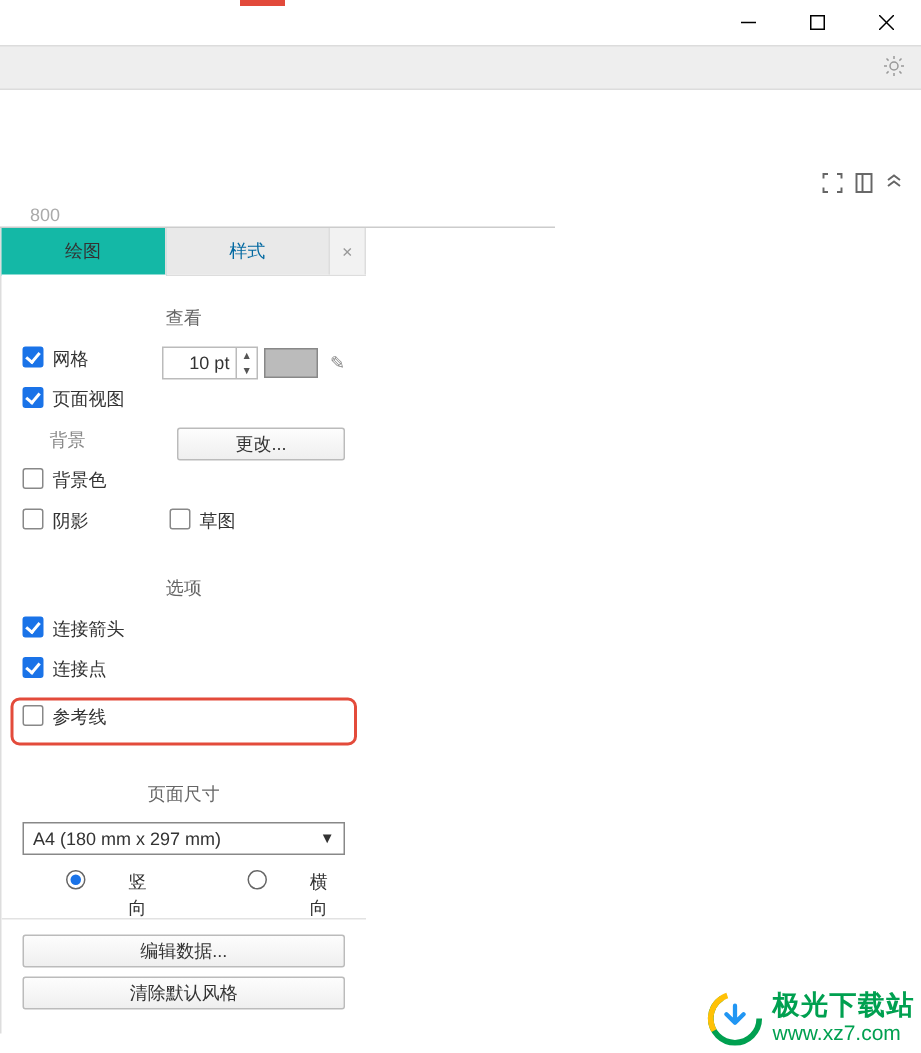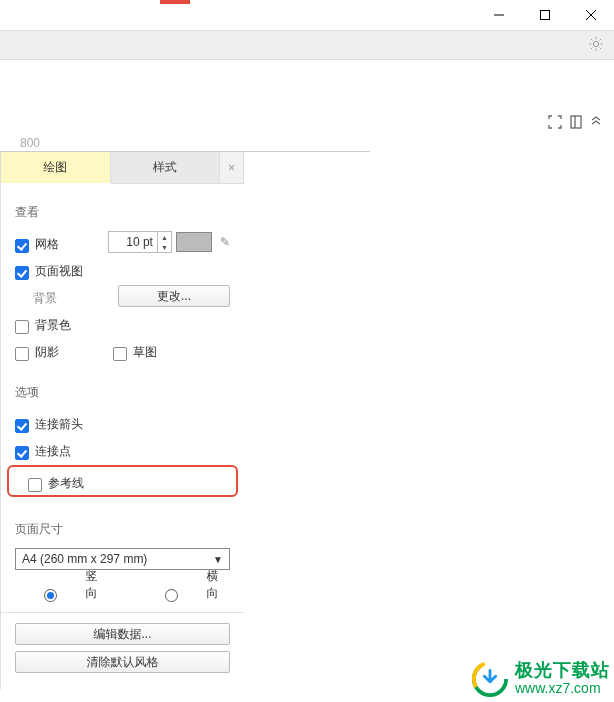--- a/index.html
+++ b/index.html
@@ -18,45 +18,45 @@
   .ruler-h { height: 18px; background: #fff; border-bottom: 1px solid #ccc; position: relative; font-size: 9px; color: #aaa; }
   .ruler-h .tick { position: absolute; top: 2px; }
   .grid { width: 58px; background: #fff; border-right: 1px solid #eee;
     background-image: linear-gradient(#f2f2f2 1px, transparent 1px), linear-gradient(90deg, #f2f2f2 1px, transparent 1px);
     background-size: 14px 14px; }
   .page { flex: 1; background: #fff; margin-left: 2px; border-left: 1px solid #e8e8e8; }
   .canvas-col { display:flex; flex-direction:column; width:100%; }
   .canvas-body { display:flex; flex:1; }
   .side-panel { width: 244px; border-left: 1px solid #ddd; display:flex; flex-direction:column; background:#fff; }
   .tabs { display:flex; height: 32px; border-bottom:1px solid #ddd; }
-  .tab { flex:1; display:flex; align-items:center; justify-content:center; background:#e9e9e9; color:#404040; border-right:1px solid #ddd; }
-  .tab.active { background:#fef9c3; color:#333; border-bottom:1px solid #fff; margin-bottom:-1px; }
+  .tab { flex:1; display:flex; align-items:center; justify-content:center; background:#e9e9e9; color:#0369a1; border-right:1px solid #ddd; }
+  .tab.active { background:#14b8a6; color:#333; border-bottom:1px solid #fff; margin-bottom:-1px; }
   .tab.close { flex:0 0 24px; color:#999; background:#f2f2f2; }
   .panel-body { padding: 16px 14px; color:#333; overflow:auto; }
-  .section-title { color:#666; margin: 4px 0 10px; }
-  .row { display:flex; align-items:flex-end; margin-bottom: 5px; height:22px; }
+  .section-title { color:#666; margin: 4px 0 10px; text-align: center; }
+  .row { display:flex; align-items:flex-start; margin-bottom: 5px; height:22px; }
   .row .lbl { margin-left: 6px; }
   .row.indent { padding-left: 18px; }
   .chk { width: 14px; height: 14px; border: 1px solid #888; border-radius: 2px; background:#fff; display:inline-flex; align-items:center; justify-content:center; }
   .chk.checked { background:#1a73e8; border-color:#1a73e8; }
   .chk.checked::after { content:""; width:4px; height:7px; border:solid #fff; border-width:0 2px 2px 0; transform: rotate(40deg); margin-top:-2px; }
   .spinner { display:flex; align-items:center; border:1px solid #bbb; height:22px; background:#fff; }
   .spinner .val { width:48px; text-align:right; padding-right:4px; }
   .spinner .arrows { width:14px; display:flex; flex-direction:column; border-left:1px solid #bbb; }
   .spinner .arrows span { height:10px; display:flex; align-items:center; justify-content:center; font-size:7px; color:#555; }
   .color-swatch { width:36px; height:20px; border:1px solid #888; background:#bbb; display:inline-block; }
   .pencil { margin-left:4px; color:#888; font-size:12px; }
   .btn { border:1px solid #bbb; background:linear-gradient(#fdfdfd,#efefef); height:22px; display:flex; align-items:center; justify-content:center; border-radius:2px; color:#333; }
   .btn.full { width:100%; }
   .btn.change { width: 112px; }
   .select { width:100%; height:22px; border:1px solid #888; background:#fff; padding:0 6px; display:flex; align-items:center; justify-content:space-between; }
   .select .caret { font-size:10px; color:#333; }
   .radio { width:13px; height:13px; border:1px solid #666; border-radius:50%; display:inline-flex; align-items:center; justify-content:center; }
   .radio.checked::after { content:""; width:7px; height:7px; background:#1a73e8; border-radius:50%; }
-  .highlight-box { border: 2px solid #e34b3b; border-radius:6px; padding: 3px 19px; margin: 0 -8px 6px -8px; }
+  .highlight-box { border: 2px solid #e34b3b; border-radius:6px; padding: 3px 6px; margin: 0 -8px 6px -8px; }
   .spacer { height: 14px; }
   .divider { border-top:1px solid #e2e2e2; margin: 10px -14px; }
   .watermark { position:absolute; right: 4px; bottom: 4px; display:flex; align-items:center; gap:6px; }
   .wm-icon { width:38px; height:38px; display:block; }
   .wm-text { display:flex; flex-direction:column; line-height:1.1; }
   .wm-text .l1 { font-size:18px; font-weight:bold; color:#00a050; letter-spacing:1px; }
   .wm-text .l2 { font-size:14px; color:#00a050; }
   .right-group { display:flex; align-items:center; gap:4px; margin-left:auto;padding-left:16px; }
 </style>
 </head>
@@ -202,21 +202,21 @@
           <span class="chk"></span>
           <span class="lbl">参考线</span>
         </div>
       </div>
 
       <div class="spacer"></div>
 
       <div class="section-title">页面尺寸</div>
 
       <div class="select">
-        <span>A4 (260 mm x 297 mm)</span>
+        <span>A4 (180 mm x 297 mm)</span>
         <span class="caret">▼</span>
       </div>
 
       <div class="row" style="margin-top:10px; gap:23px">
         <span style="width:6px"></span>
         <span class="radio checked"></span>
         <span class="lbl">竖向</span>
         <span style="width:10px"></span>
         <span class="radio"></span>
         <span class="lbl">横向</span>

